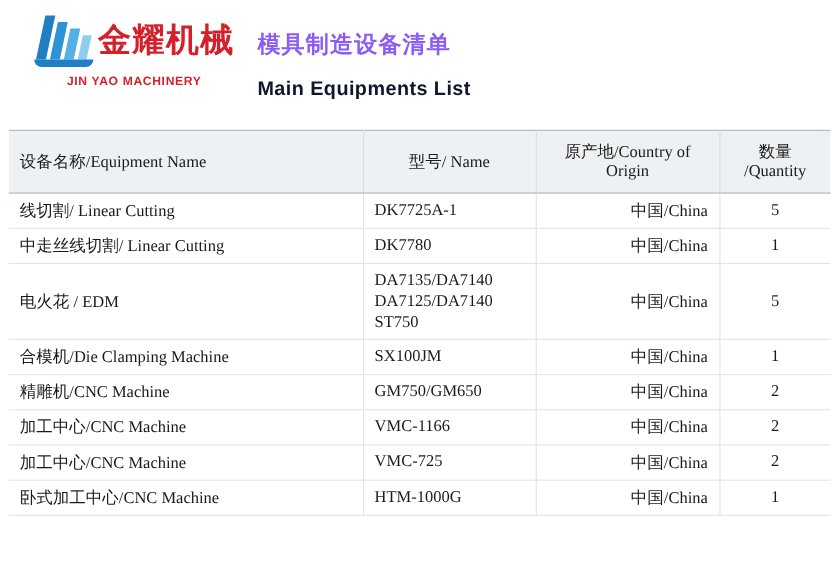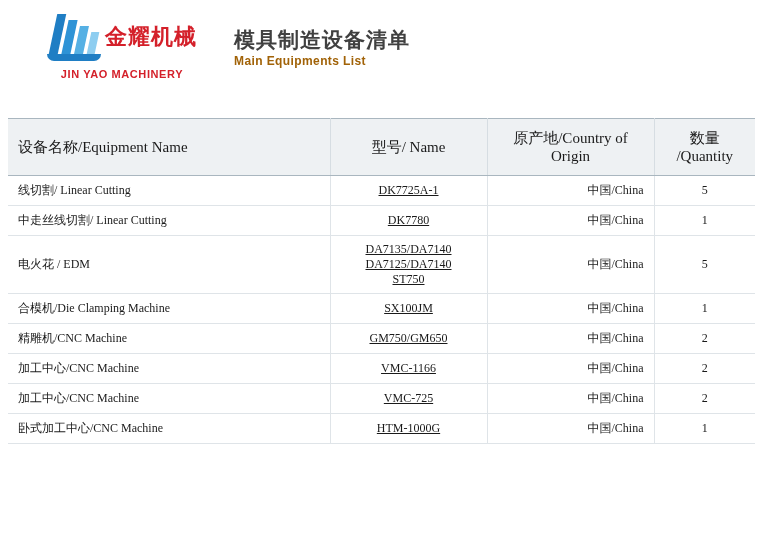--- a/index.html
+++ b/index.html
@@ -83,21 +83,21 @@
   .logo-mark .hull {
     position: absolute;
     left: 0; top: 42px;
     width: 54px; height: 7px;
     background: #1f7ec4;
     border-radius: 0 0 10px 10px;
   }
 
   .logo-cn {
     font-family: Liberation Serif, serif;
-    font-size: 22px;
+    font-size: 30px;
     font-weight: bold;
     color: #d4202a;
     letter-spacing: 1px;
     line-height: 1;
     white-space: nowrap;
   }
 
   .logo-en {
     margin-top: 6px;
     font-family: Liberation Sans, sans-serif;
@@ -111,29 +111,30 @@
   .title-block {
     flex: 1;
     padding-top: 14px;
     padding-left: 4px;
   }
 
   .title-cn {
     font-family: Liberation Serif, serif;
     font-size: 21px;
     font-weight: bold;
-    color: #404040;
+    color: #8b5cf6;
     letter-spacing: 1px;
   }
 
   .title-en {
+    margin-top: 16px;
     font-family: "Liberation Sans", sans-serif;
-    font-size: 12px;
+    font-size: 18px;
     font-weight: bold;
-    color: #a16207;
+    color: #0f172a;
     letter-spacing: 0.4px;
   }
 
   
   .table-wrap {
     padding: 0 8px;
     box-sizing: border-box;
   }
 
   table.equip {
@@ -169,36 +170,34 @@
     text-align: center;
   }
   table.equip thead th:last-child {
     border-right: none;
   }
 
   table.equip tbody td {
     border-bottom: 1px solid #dfe4e8;
     border-right: 1px solid #dfe4e8;
     font-family: "Liberation Serif", serif;
-    font-size: 12px;
+    font-size: 15px;
     color: #1a1a1a;
     padding: 6px 10px;
     height: 30px;
     box-sizing: border-box;
     vertical-align: middle;
   }
   table.equip tbody td:last-child {
     border-right: none;
   }
 
   td.col-name { text-align: left; }
   td.col-type {
-    text-align: center;
     font-size: 12.5px;
-    text-decoration: underline;
   }
   td.col-origin { text-align: right; font-size: 13.5px; }
   td.col-qty { text-align: center; font-size: 13.5px; }
 
   .type-lines span {
     display: block;
     line-height: 1.25;
   }
 
   tr.row-tall td { height: 58px; }

